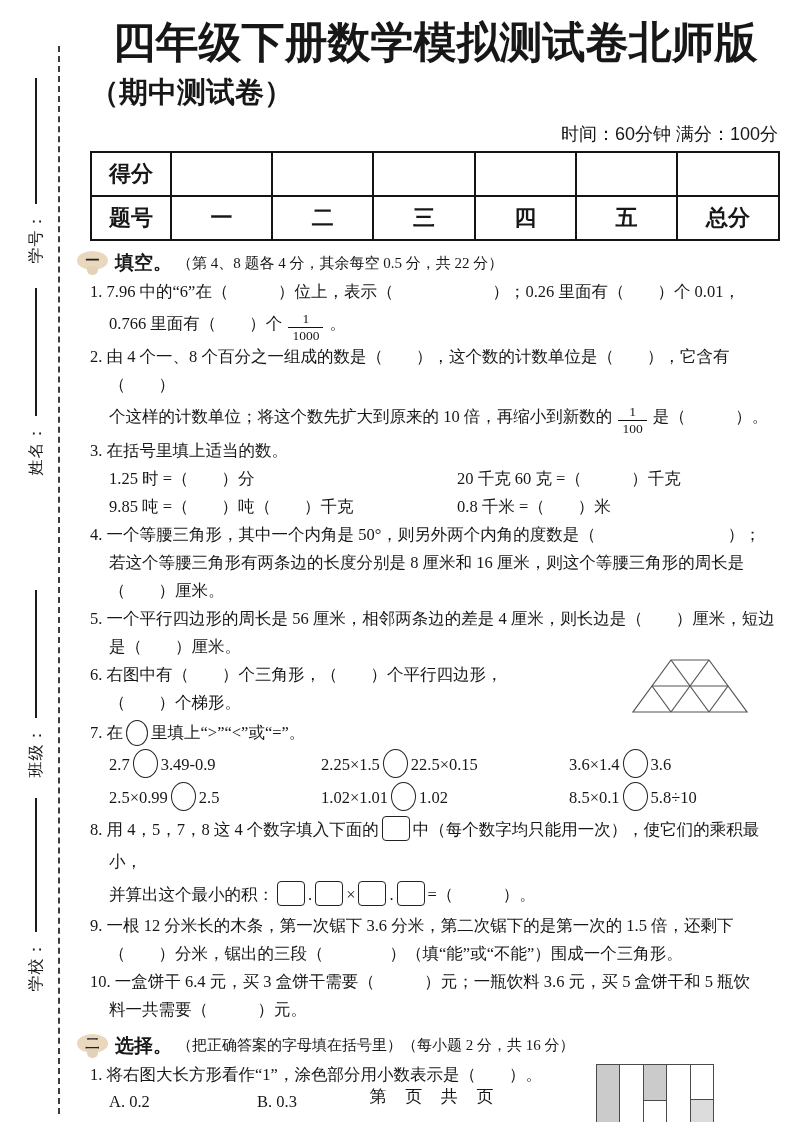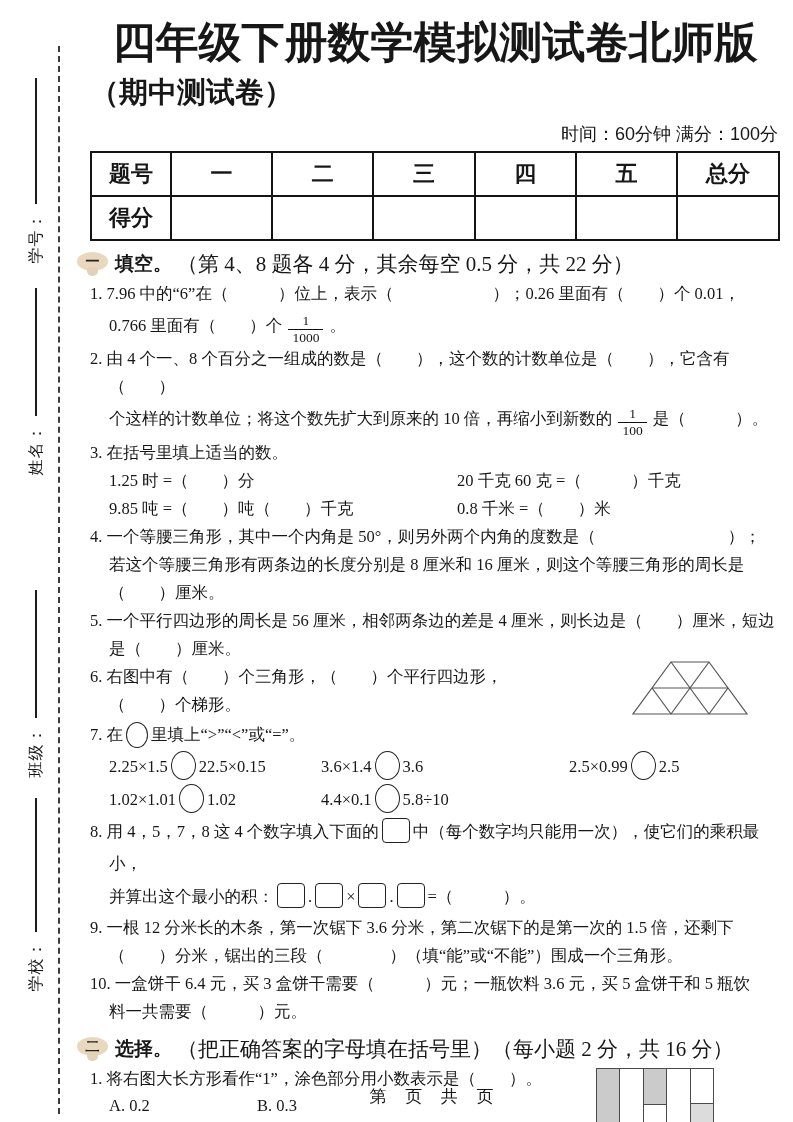--- a/index.html
+++ b/index.html
@@ -28,21 +28,21 @@
     font-family:"Liberation Sans","DejaVu Sans",sans-serif; font-size:22px; font-weight:700; }
   .score .c0 { width:76px; } .score .c6 { width:98px; }
   
   .sec-head { display:flex; align-items:center; margin:9px 0 2px -13px; }
   .badge { position:relative; width:31px; height:26px; flex:0 0 31px; }
   .badge .cap { position:absolute; left:0; top:1px; width:31px; height:19px; background:#e9d8bd; border-radius:50%; }
   .badge .stem { position:absolute; left:10px; top:16px; width:11px; height:9px; background:#e4d2b6; border-radius:3px 3px 5px 5px; }
   .badge .num { position:absolute; left:0; top:1px; width:31px; text-align:center;
     font-family:"Liberation Sans",sans-serif; font-weight:700; font-size:14px; line-height:19px; color:#222; }
   .sec-title { font-family:"Liberation Sans","DejaVu Sans",sans-serif; font-weight:700; font-size:19px; margin:0 5px 0 7px; }
-  .sec-note { font-size:21px; }
+  .sec-note { font-size:15px; }
   
   .q { padding-left:19px; font-size:16.5px; }
   .line { line-height:28px; }
   .l1 { text-indent:-19px; }
   .sec2 .line { line-height:27px; }
   .frac { display:inline-block; vertical-align:-11px; text-align:center; line-height:1.05; margin:0 2px; font-size:13.5px; }
   .frac .fnum { display:block; padding:0 4px 1px; }
   .frac .fden { display:block; border-top:1.5px solid #111; padding:1px 4px 0; }
   .ccircle { display:inline-block; width:23px; height:27px; border:1.6px solid #222; border-radius:50%;
     vertical-align:-8px; margin:0 3px; }
@@ -98,36 +98,36 @@
 
 <div class="main">
 
   <h1 class="title">四年级下册数学模拟测试卷北师版</h1>
   <div class="subtitle">（期中测试卷）</div>
   <div class="info">时间：60分钟  满分：100分</div>
 
   <table class="score">
     <tbody>
         <tr>
+      <td class="c0">得分</td>
+      <td></td>
+      <td></td>
+      <td></td>
+      <td></td>
+      <td></td>
+      <td class="c6"></td>
+    </tr>
+    <tr>
       <th class="c0">题号</th>
       <th>一</th>
       <th>二</th>
       <th>三</th>
       <th>四</th>
       <th>五</th>
       <th class="c6">总分</th>
-    </tr>
-    <tr>
-      <td class="c0">得分</td>
-      <td></td>
-      <td></td>
-      <td></td>
-      <td></td>
-      <td></td>
-      <td class="c6"></td>
     </tr>
   </tbody>
     </table>
 
   <div class="sec-head">
     <span class="badge">
       <i class="cap"></i>
         <i class="stem"></i>
       <b class="num">一</b>
     </span>
@@ -187,25 +187,26 @@
       <line class="lat" x1="58" y1="29" x2="77" y2="55"></line>
       <line class="lat" x1="96" y1="29" x2="77" y2="55"></line>
     </svg>
   </div>
 
   <div class="q">
     <div class="line l1" style="line-height:31px">
       <span>7. 在</span><span class="ccircle" style="width:20px;height:24px"></span><span>里填上“&gt;”“&lt;”或“=”。</span>
     </div>
     <div class="grid3">
+      <div class="line" style="line-height:33px"><span>2.7</span><span class="ccircle"></span><span>3.49-0.9</span></div>
       <div class="line" style="line-height:33px"><span>2.25×1.5</span><span class="ccircle"></span><span>22.5×0.15</span></div>
       <div class="line" style="line-height:33px"><span>3.6×1.4</span><span class="ccircle"></span><span>3.6</span></div>
       <div class="line" style="line-height:33px"><span>2.5×0.99</span><span class="ccircle"></span><span>2.5</span></div>
       <div class="line" style="line-height:33px"><span>1.02×1.01</span><span class="ccircle"></span><span>1.02</span></div>
-      <div class="line" style="line-height:33px"><span>4.4×0.1</span><span class="ccircle"></span><span>5.8÷10</span></div>
+      <div class="line" style="line-height:33px"><span>8.5×0.1</span><span class="ccircle"></span><span>5.8÷10</span></div>
     </div>
   </div>
 
   <div class="q">
     <div class="line l1" style="line-height:32px">
       <span>8. 用 4，5，7，8 这 4 个数字填入下面的</span><span class="cbox"></span><span>中（每个数字均只能用一次），使它们的乘积最小，</span>
     </div>
     <div class="line" style="line-height:34px">
       <span>并算出这个最小的积：</span><span class="cbox"></span><span>.</span><span class="cbox"></span><span>×</span><span class="cbox"></span><span>.</span><span class="cbox"></span><span>=（　　　）。</span>
     </div>

